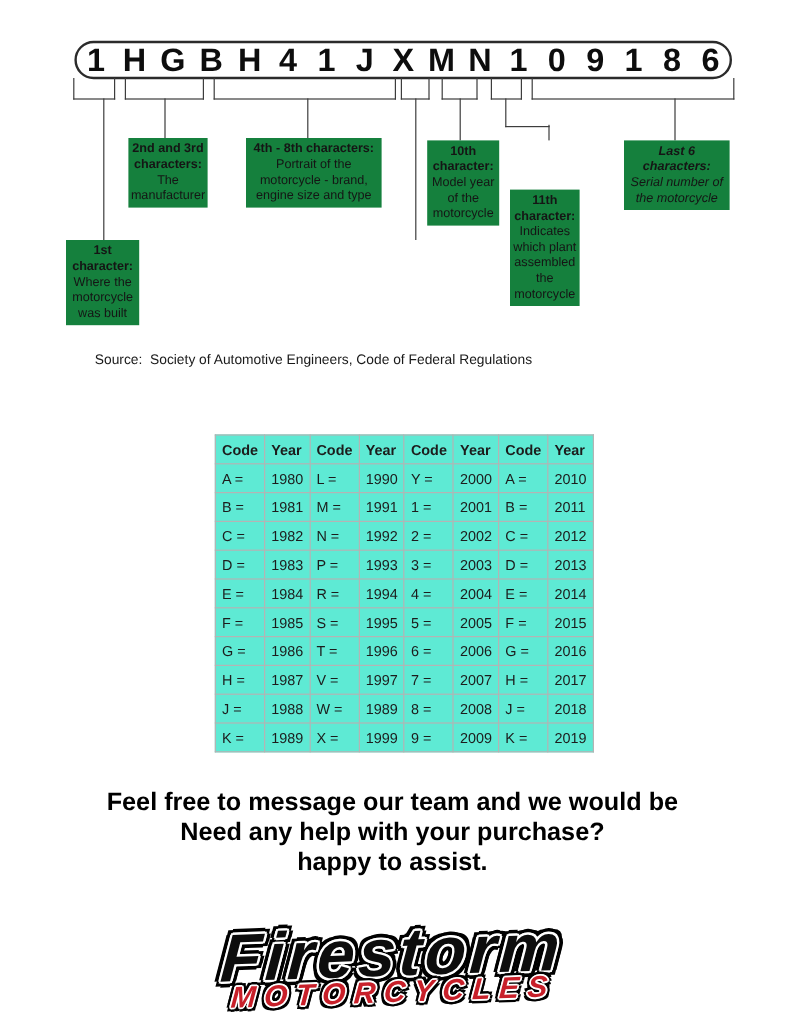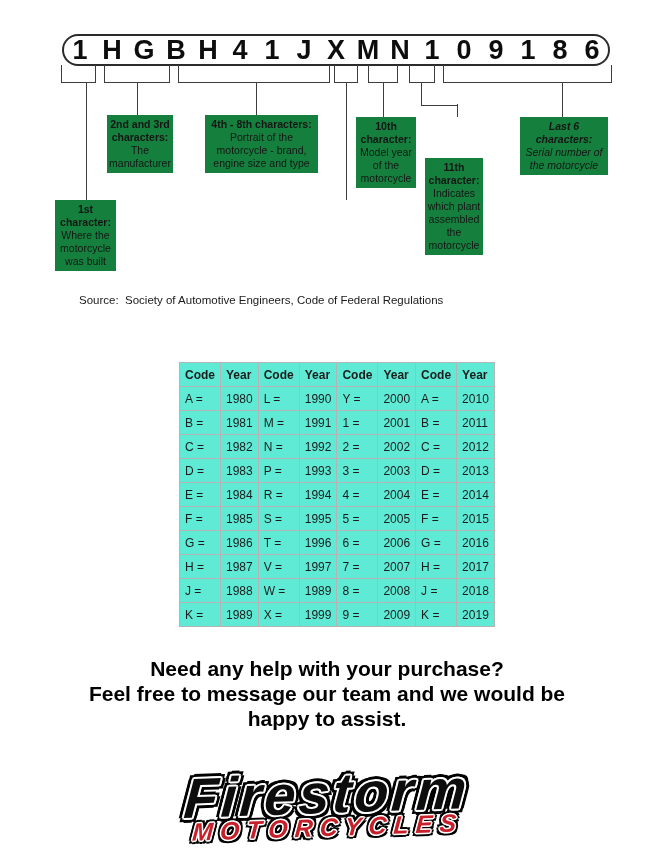--- a/index.html
+++ b/index.html
@@ -247,22 +247,22 @@
           <td>1999</td>
           <td>9 =</td>
           <td>2009</td>
           <td>K =</td>
           <td>2019</td>
         </tr>
       </tbody>
   </table>
 
   <div class="help">
+    <div>Feel free to message our team and we would be</div>
     <div>Need any help with your purchase?</div>
-    <div>Feel free to message our team and we would be</div>
     <div>happy to assist.</div>
   </div>
 
   <div class="logo">
     <span class="logo-fs">Firestorm</span>
     <span class="logo-mc">MOTORCYCLES</span>
   </div>
 
 </div>
 

